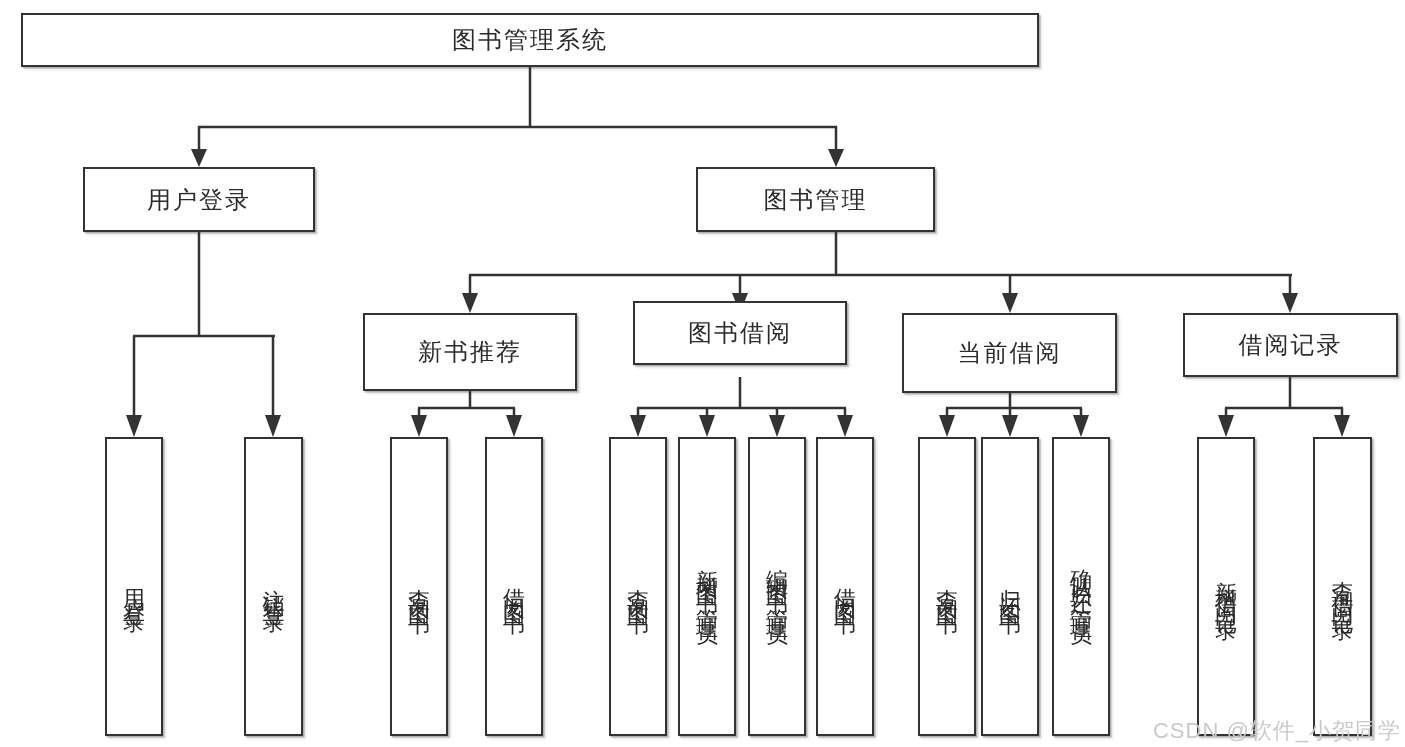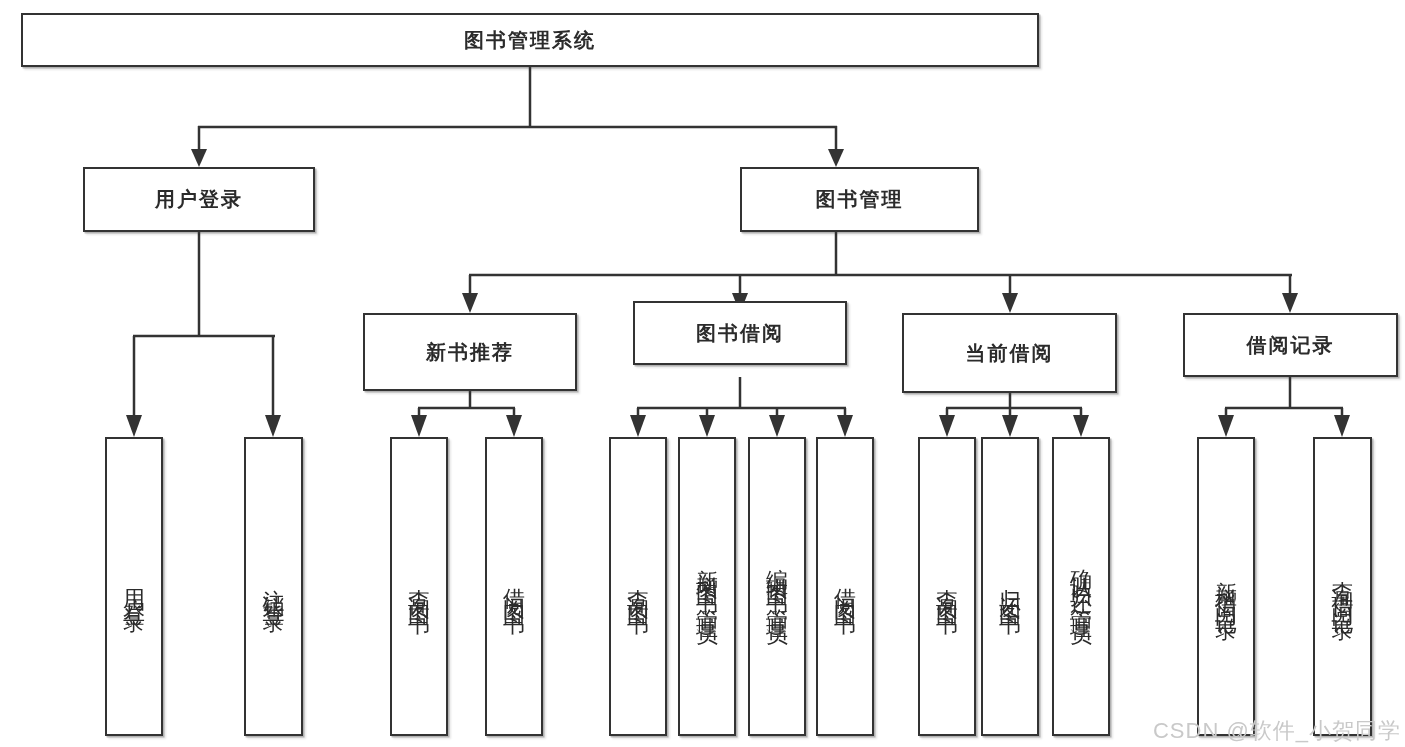--- a/index.html
+++ b/index.html
@@ -15,21 +15,21 @@
   .ahead{fill:var(--line,#333333);stroke:none;}
   .node{
     position:absolute;
     box-sizing:border-box;
     background:var(--box-fill,#ffffff);
     border:2px solid var(--box-border,#333333);
     box-shadow:1.5px 1.5px 0 rgba(80,80,80,0.35), 2.5px 2.5px 2px rgba(0,0,0,0.10);
     display:flex;align-items:center;justify-content:center;
     color:#2b2b2b;
   }
-  .hbox{font-size:20px;letter-spacing:2px;white-space:nowrap;font-weight:bold;}
+  .hbox{font-size:24px;letter-spacing:2px;white-space:nowrap;}
   .vbox{
     writing-mode:vertical-rl;
     text-orientation:mixed;
     font-size:22px;
     letter-spacing:8px;
     line-height:1;
     white-space:nowrap;
   }
   .watermark{
     position:absolute;
@@ -121,21 +121,21 @@
     </g>
   </svg>
 
   <div class="node hbox" style="left:21px;top:13px;width:1018px;height:54px">
     <span>图书管理系统</span>
   </div>
 
   <div class="node hbox" style="left:83px;top:167px;width:232px;height:65px">
     <span>用户登录</span>
   </div>
-  <div class="node hbox" style="left:740px;top:167px;width:239px;height:65px">
+  <div class="node hbox" style="left:696px;top:167px;width:239px;height:65px">
     <span>图书管理</span>
   </div>
 
   <div class="node hbox" style="left:363px;top:313px;width:214px;height:78px">
     <span>新书推荐</span>
   </div>
   <div class="node hbox" style="left:633px;top:301px;width:214px;height:64px">
     <span>图书借阅</span>
   </div>
   <div class="node hbox" style="left:902px;top:313px;width:215px;height:80px">

